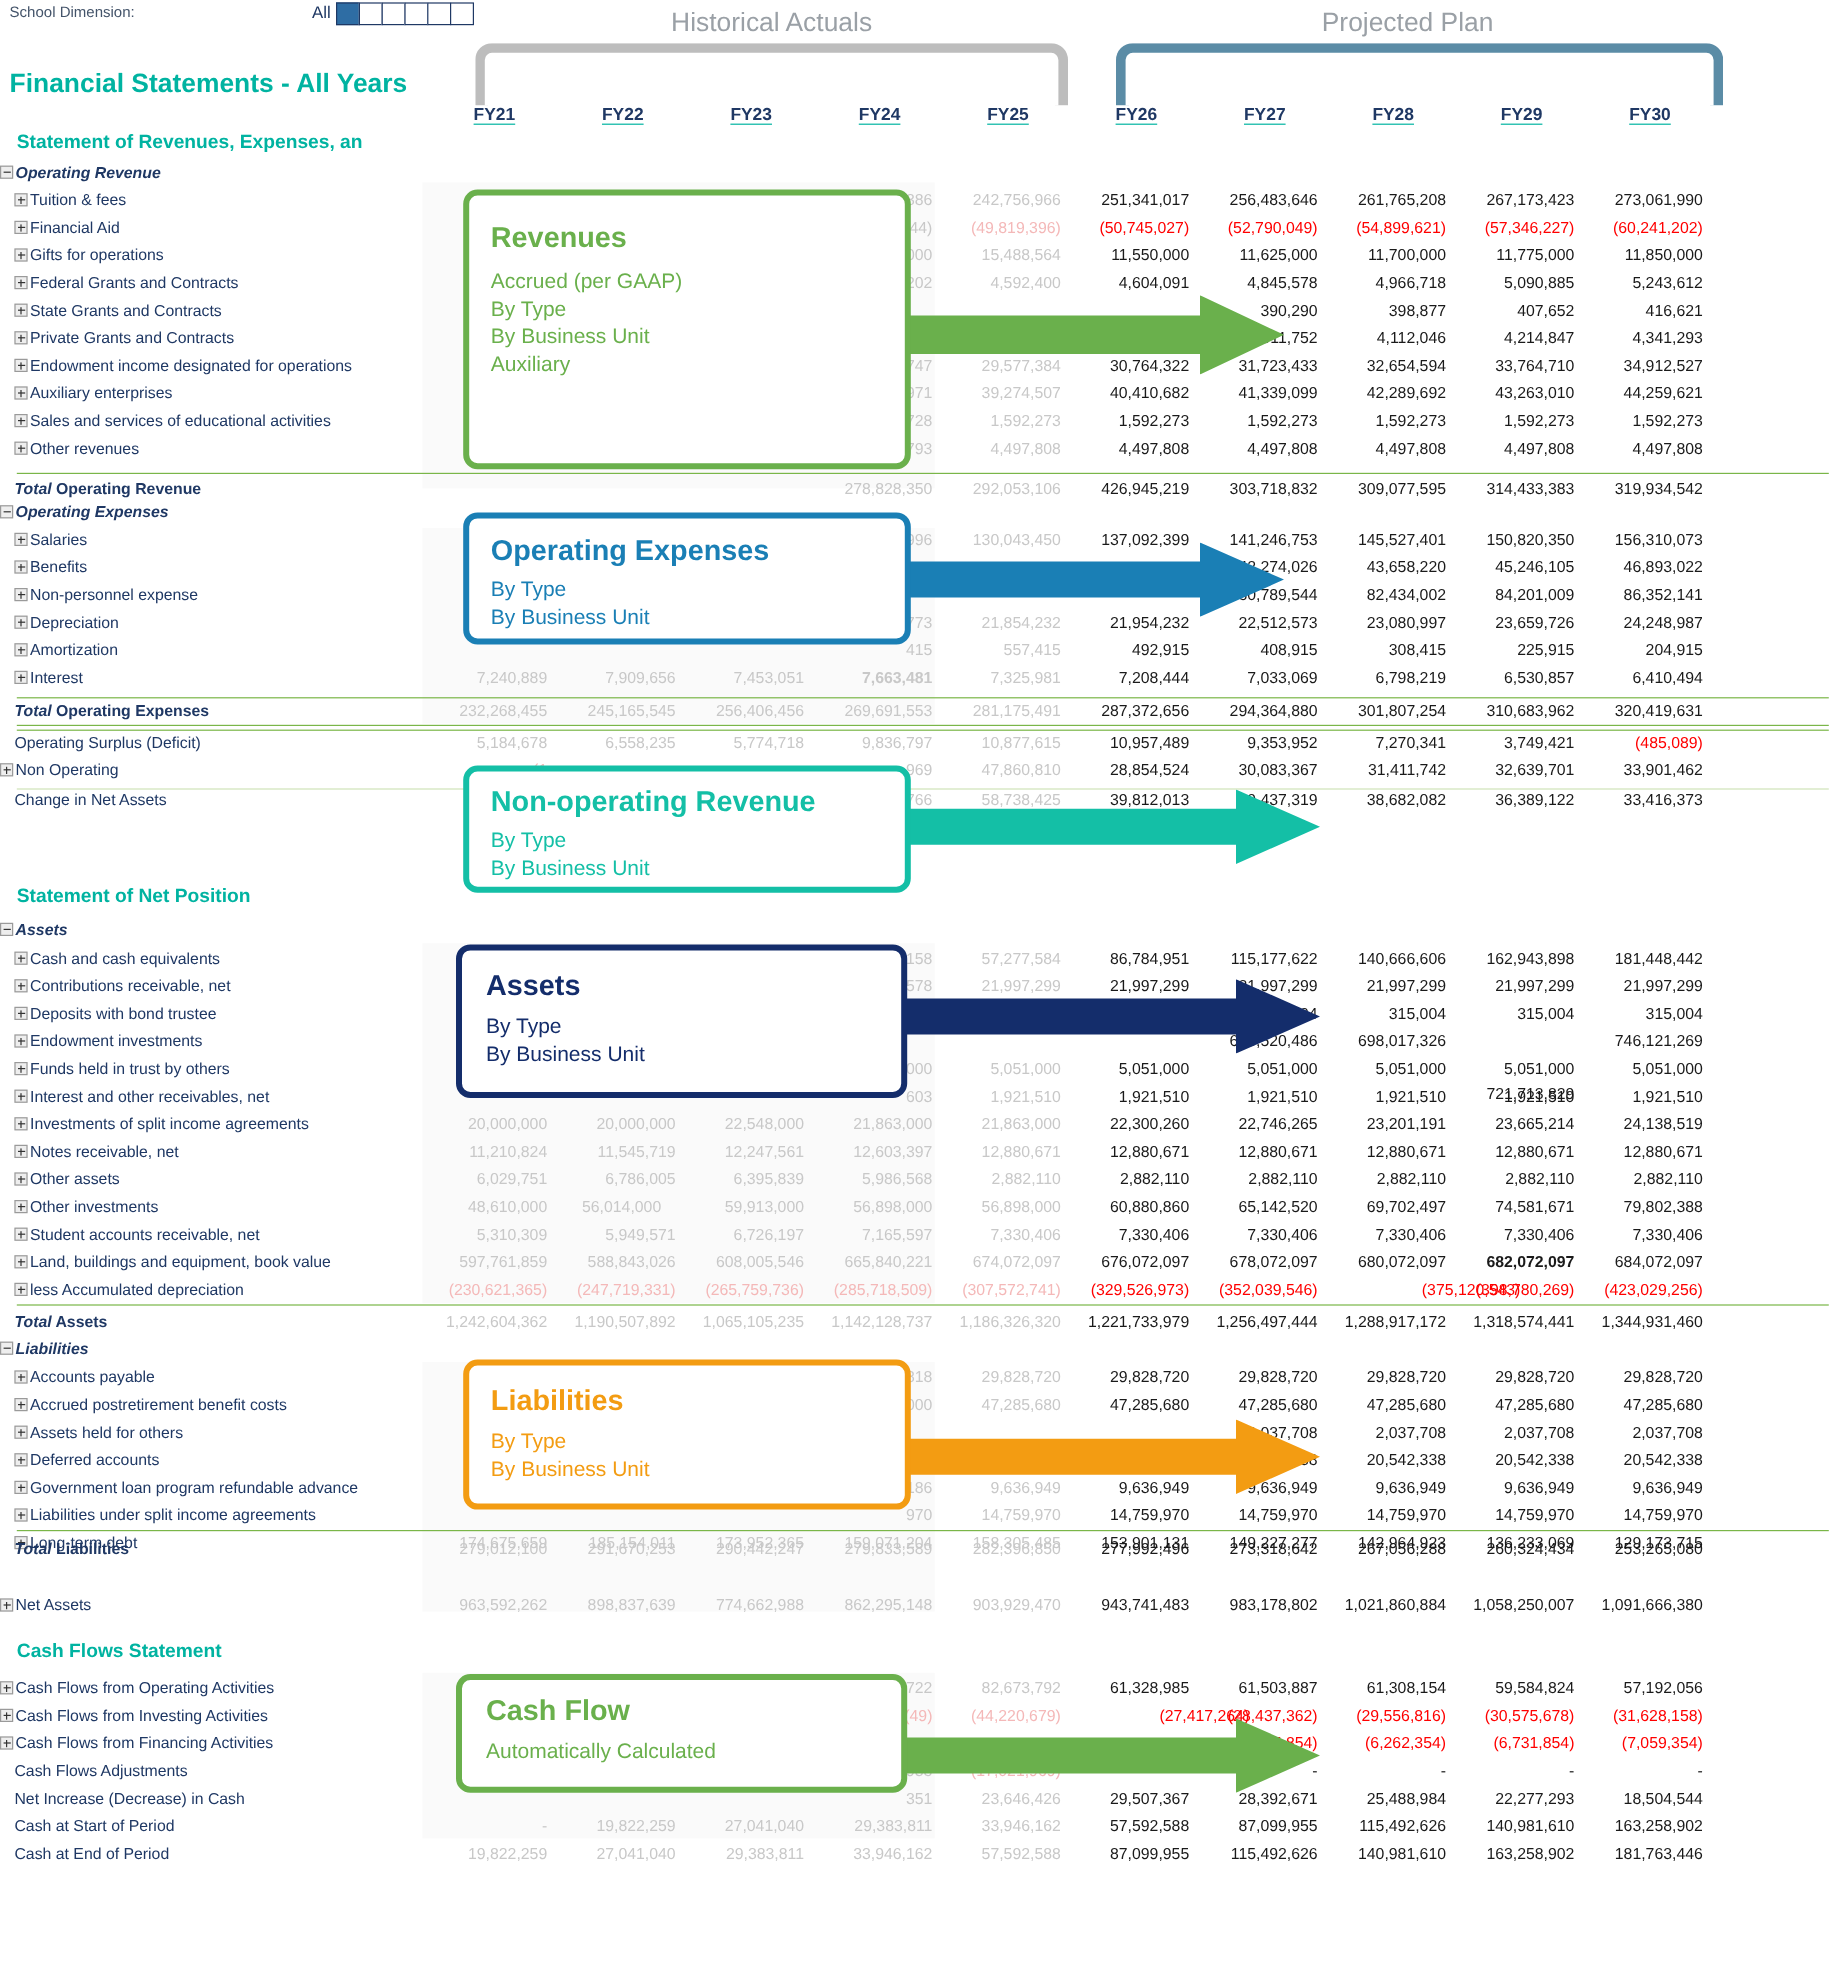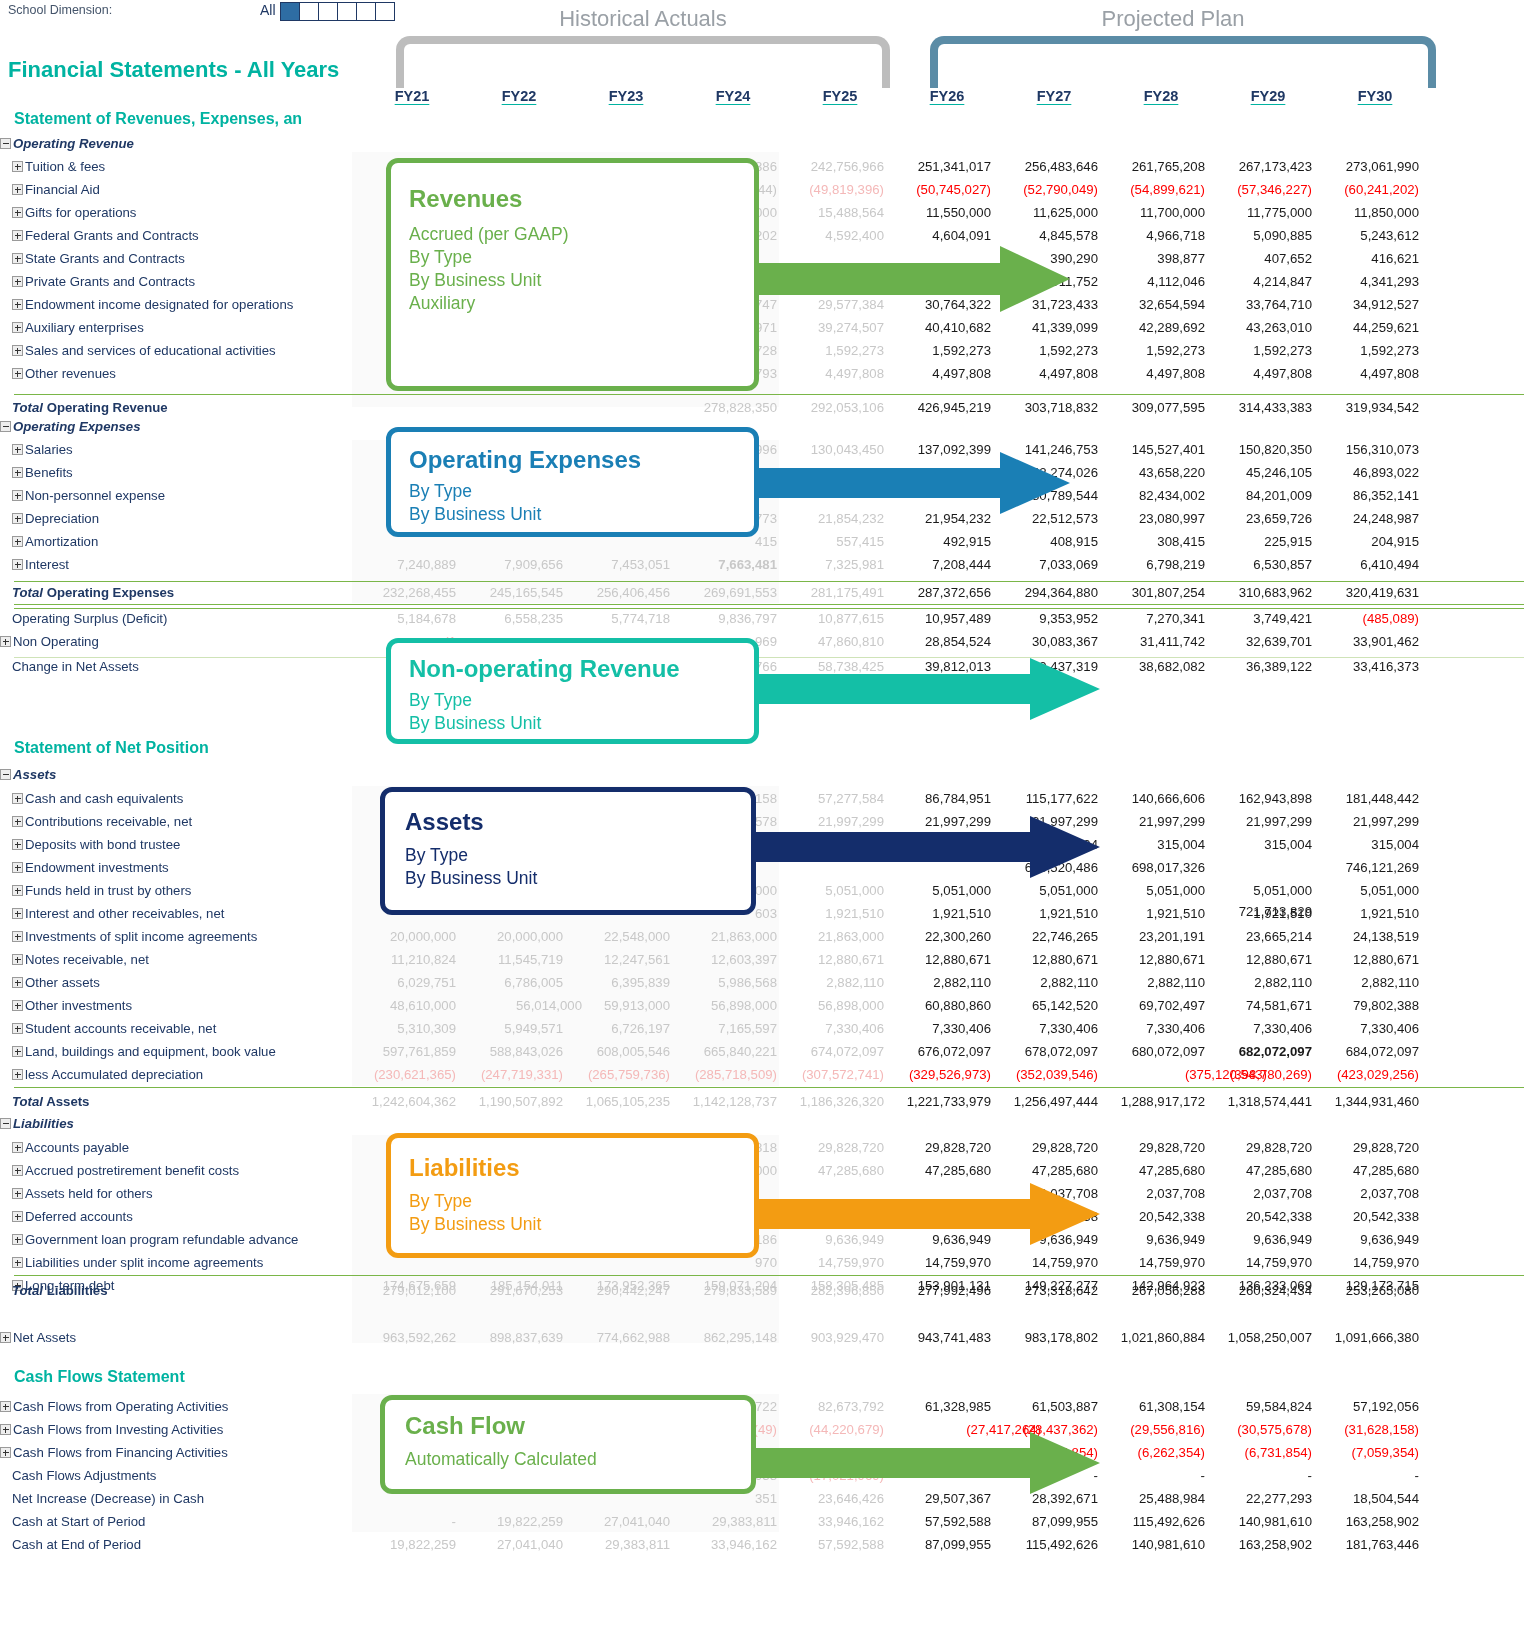--- a/index.html
+++ b/index.html
@@ -493,21 +493,21 @@
       <div class="cell hist" style="left: 780px;">2,882,110</div>
       <div class="cell proj" style="left: 887px; font-weight: 400;">2,882,110</div>
       <div class="cell proj" style="left: 994px; font-weight: 400;">2,882,110</div>
       <div class="cell proj" style="left: 1101px; font-weight: 400;">2,882,110</div>
       <div class="cell proj" style="left: 1208px; font-weight: 400;">2,882,110</div>
       <div class="cell proj" style="left: 1315px; font-weight: 400;">2,882,110</div>
     </div>
     <div class="row" style="top: 996px;">
       <div class="lbl ind1 "><span class="exp plus"></span><span>Other investments</span></div>
       <div class="cell hist" style="left: 352px;">48,610,000</div>
-      <div class="cell hist" style="left: 478px;">56,014,000</div>
+      <div class="cell hist" style="left: 447px;">56,014,000</div>
       <div class="cell hist" style="left: 566px;">59,913,000</div>
       <div class="cell hist" style="left: 673px;">56,898,000</div>
       <div class="cell hist" style="left: 780px;">56,898,000</div>
       <div class="cell proj" style="left: 887px; font-weight: 400;">60,880,860</div>
       <div class="cell proj" style="left: 994px; font-weight: 400;">65,142,520</div>
       <div class="cell proj" style="left: 1101px; font-weight: 400;">69,702,497</div>
       <div class="cell proj" style="left: 1208px; font-weight: 400;">74,581,671</div>
       <div class="cell proj" style="left: 1315px; font-weight: 400;">79,802,388</div>
     </div>
     <div class="row" style="top: 1019px;">

